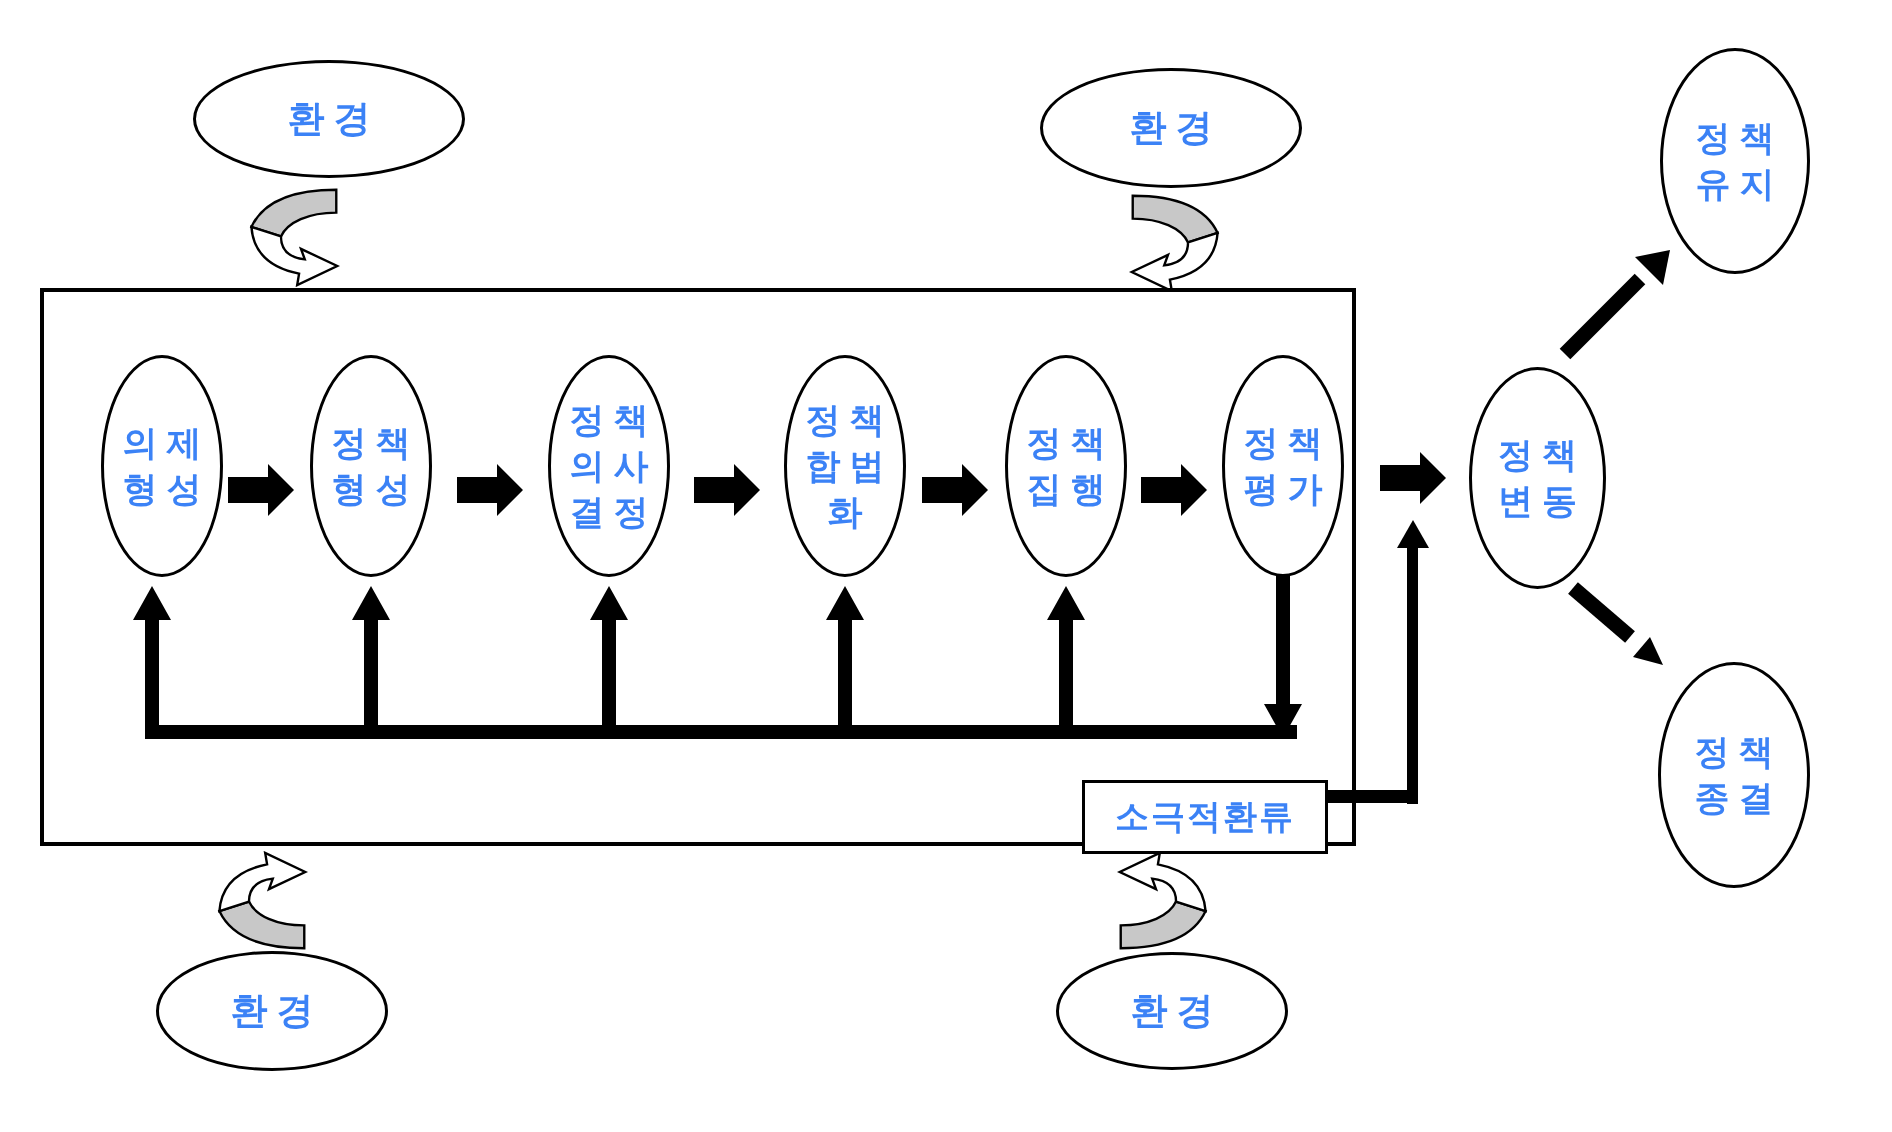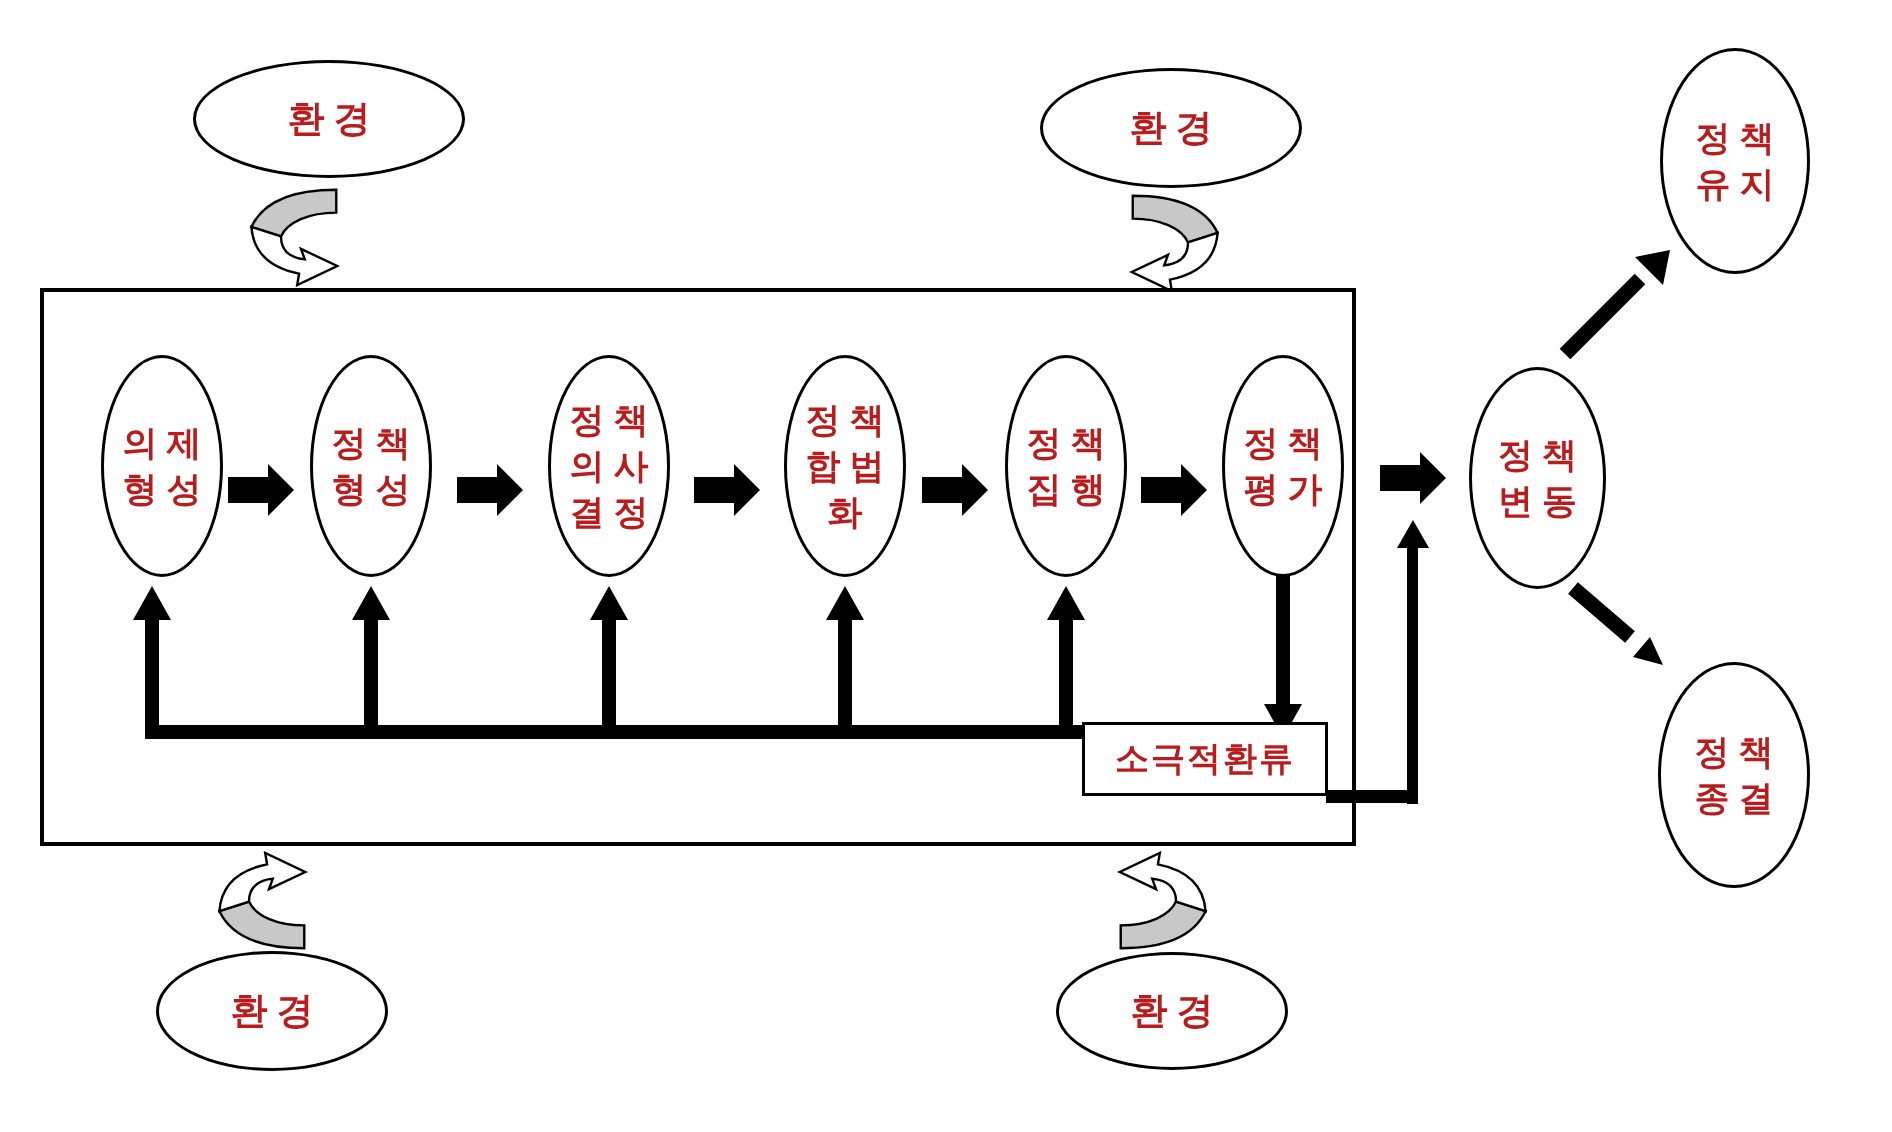--- a/index.html
+++ b/index.html
@@ -1,38 +1,38 @@
 <!DOCTYPE html>
 <html><head>
 <meta charset="utf-8">
 <style>
   html,body{margin:0;padding:0;background:#ffffff;}
   .canvas{
     position:relative;width:1892px;height:1132px;background:#ffffff;
-    font-family:"Liberation Sans","DejaVu Sans",sans-serif;color:#b91c1c;
+    font-family:"Liberation Sans","DejaVu Sans",sans-serif;color:#3b82f6;
     overflow:hidden;
   }
   .ellipse{
     position:absolute;border:3px solid #000;border-radius:50%;
     display:flex;align-items:center;justify-content:center;text-align:center;
     font-weight:bold;box-sizing:border-box;background:#fff;
   }
   .lbl{white-space:pre-line;letter-spacing:9px;margin-right:-9px;line-height:1.32;}
   .stage{width:122px;height:222px;top:355px;font-size:35px;}
   .env{font-size:37px;}
   .outcome{font-size:35px;}
   .frame{
     position:absolute;left:40px;top:288px;width:1316px;height:558px;
     border:4px solid #000;box-sizing:border-box;background:#fff;
   }
   .bar{position:absolute;background:#000;}
   .asvg{position:absolute;}
   .asvg polygon{fill:#000;}
   .fbox{
-    position:absolute;left:1082px;top:722px;width:246px;height:74px;
+    position:absolute;left:1082px;top:780px;width:246px;height:74px;
     border:3px solid #000;box-sizing:border-box;background:#fff;
     display:flex;align-items:center;justify-content:center;
     font-size:34px;font-weight:bold;letter-spacing:2px;
   }
   .curl path.band{fill:#c8c8c8;stroke:#000;stroke-width:2.5;}
   .curl path.head{fill:#ffffff;stroke:#000;stroke-width:2.5;}
   .flipx{transform:scaleX(-1);}
   .flipy{transform:scaleY(-1);}
   .flipxy{transform:scale(-1,-1);}
 </style>

